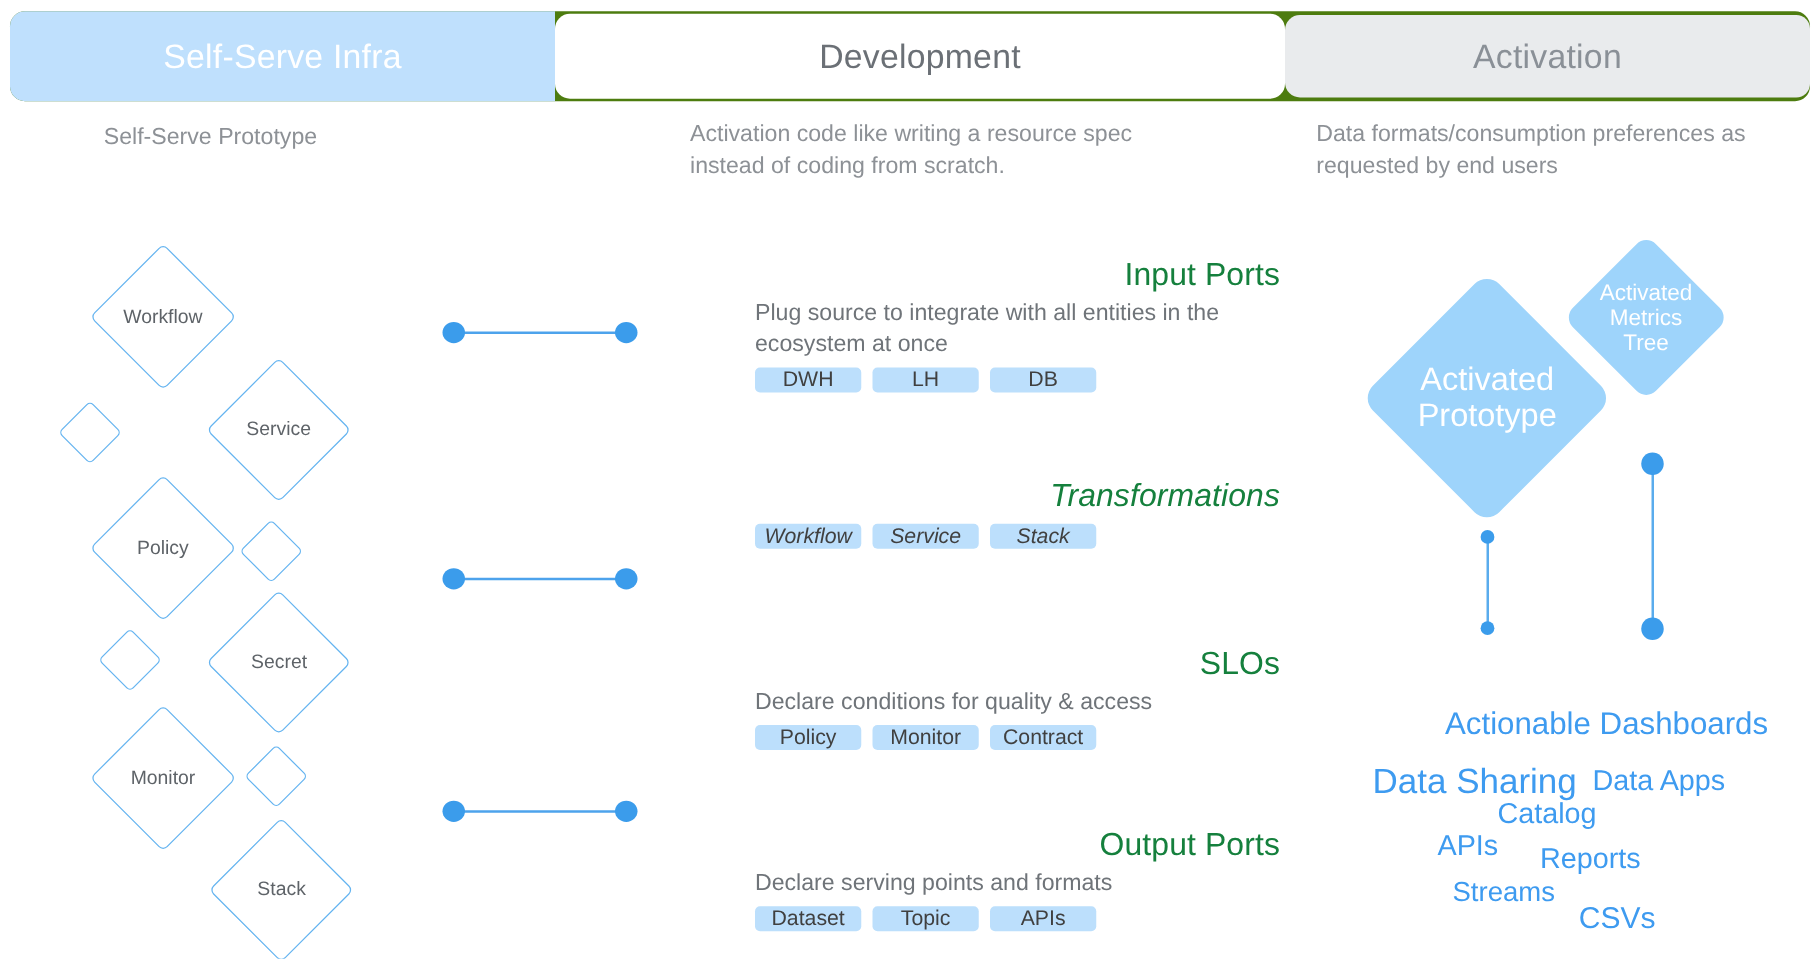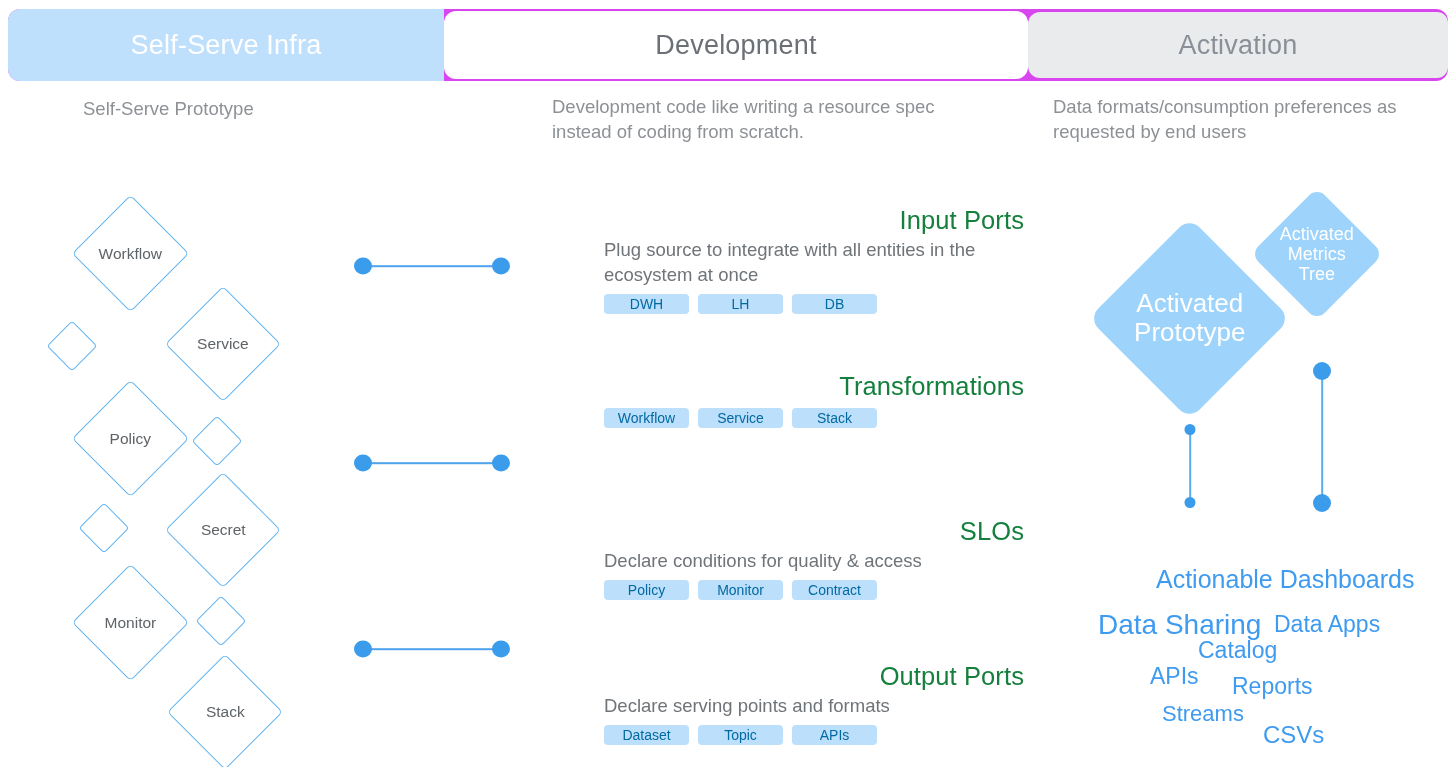--- a/index.html
+++ b/index.html
@@ -8,21 +8,21 @@
     background: #ffffff;
     font-family: "Liberation Sans", sans-serif;
     overflow: hidden;
   }
   #stage { position: relative; width: 1456px; height: 767px; }
 
   
   .tabbar {
     position: absolute; left: 8px; top: 9px;
     width: 1440px; height: 72px;
-    background: #d946ef;
+    background: #4d7c0f;
     border-radius: 12px;
   }
   .tab {
     position: absolute; top: 0; height: 72px;
     display: flex; align-items: center; justify-content: center;
     font-size: 27px; font-weight: 400; letter-spacing: .2px;
     white-space: nowrap;
   }
   .tab-infra {
     left: 0; width: 436px; height: 72px;
@@ -109,21 +109,21 @@
   }
   .sec-desc {
     font-size: 18.5px; color: #6f7479; line-height: 25px;
     margin-top: 2px;
   }
   .pills { display: flex; gap: 9px; margin-top: 7px; }
   .pill {
     width: 85px; height: 20px;
     background: #bcdffc; border-radius: 4px;
     display: flex; align-items: center; justify-content: center;
-    font-size: 14px; color: #0369a1; white-space: nowrap;
+    font-size: 17px; color: #404040; white-space: nowrap;
   }
 
   
   .cloud { position: absolute; }
   .cloud-word {
     position: absolute; color: #3e9bf0; white-space: nowrap;
     font-weight: 400;
   }
 </style>
 </head>
@@ -137,21 +137,21 @@
     </div>
     <div class="tab tab-dev">
       <span>Development</span>
     </div>
     <div class="tab tab-act">
       <span>Activation</span>
     </div>
   </div>
 
   <div class="col-sub c1">Self-Serve Prototype</div>
-  <div class="col-sub c2">Development code like writing a resource spec instead of coding from scratch.</div>
+  <div class="col-sub c2">Activation code like writing a resource spec instead of coding from scratch.</div>
   <div class="col-sub c3">Data formats/consumption preferences as requested by end users</div>
 
   <div class="dia" style="left:89px; top:212px; width:83px; height:83px;">
     <span>Workflow</span>
   </div>
 
   <div class="dia small" style="left:54px; top:328px; width:36px; height:36px;">
     <span></span>
   </div>
 
@@ -206,21 +206,21 @@
   <div class="section" style="top:205px;">
     <div class="sec-title">Input Ports</div>
     <div class="sec-desc">Plug source to integrate with all entities in the ecosystem at once</div>
     <div class="pills">
       <div class="pill">DWH</div>
       <div class="pill">LH</div>
       <div class="pill">DB</div>
     </div>
   </div>
 
-  <div class="section" style="top:371px;">
+  <div class="section" style="top:382px;font-style:italic;">
     <div class="sec-title">Transformations</div>
     <div class="pills">
       <div class="pill">Workflow</div>
       <div class="pill">Service</div>
       <div class="pill">Stack</div>
     </div>
   </div>
 
   <div class="section" style="top:516px;">
     <div class="sec-title">SLOs</div>

